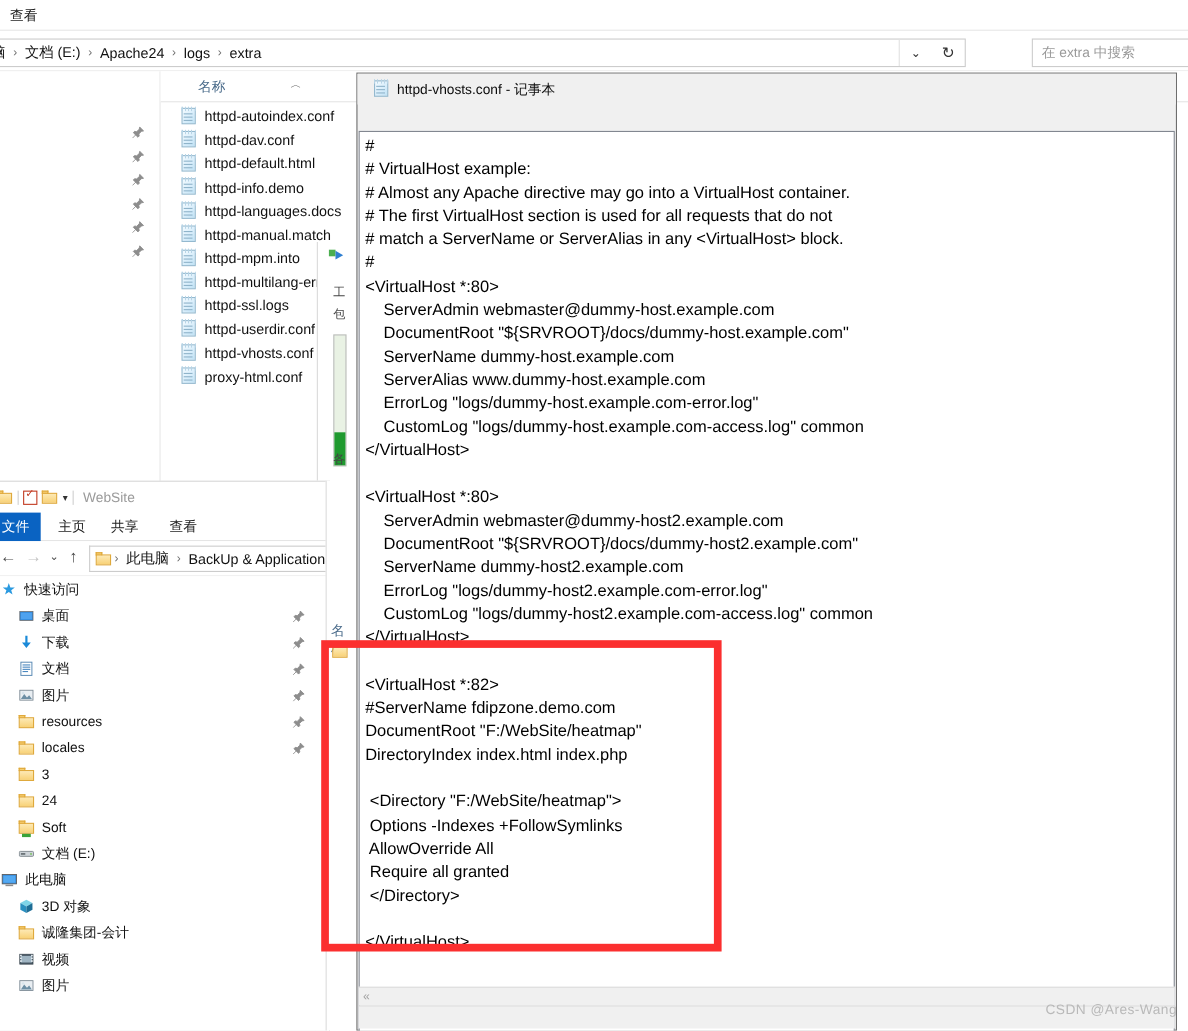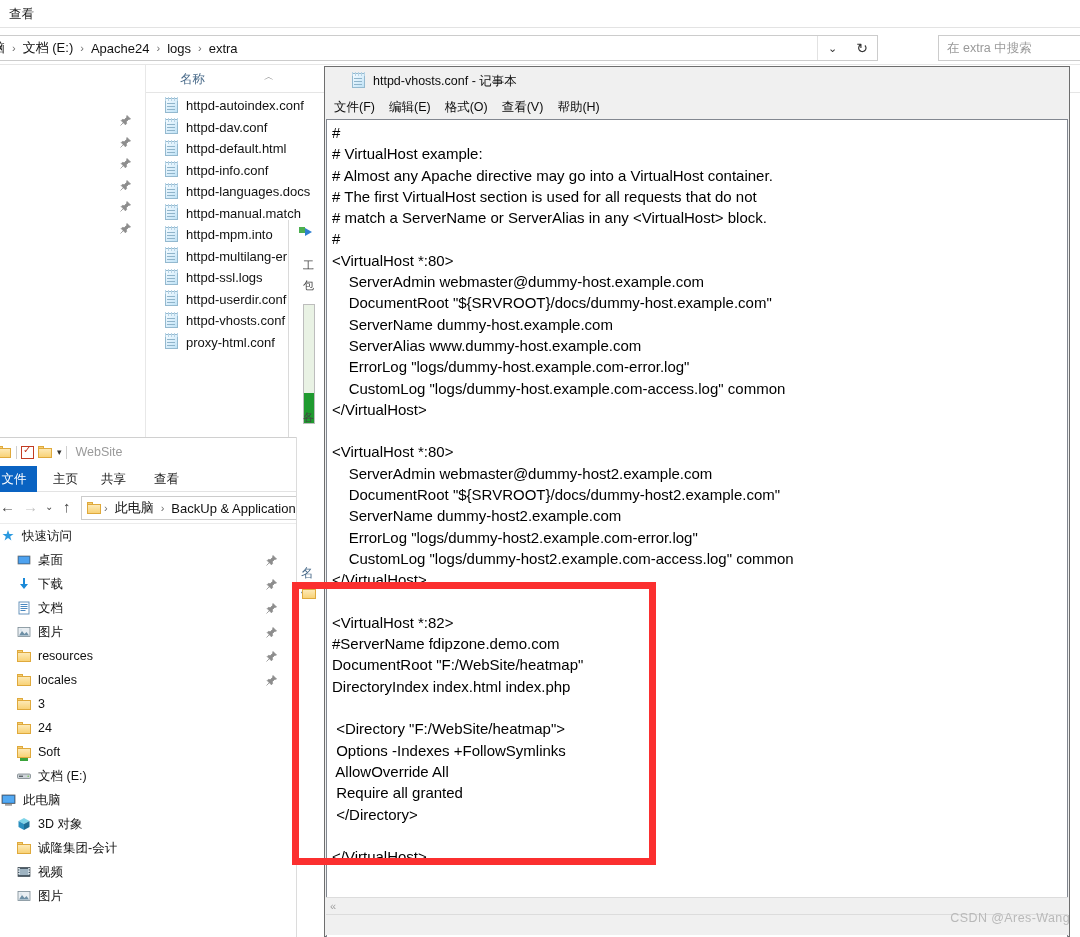--- a/index.html
+++ b/index.html
@@ -171,21 +171,21 @@
   .sliver-bar .fill { position:absolute; left:0; bottom:0; width:10px; height:30px; background:#1f9a2f; }
 
   
   .np {
     position:absolute; left:324px; top:66px; width:746px; height:871px;
     background:#f0f0f0; border:1px solid #6e6e6e;
     box-shadow:0 0 0 0 rgba(0,0,0,0);
   }
   .np-title {
     position:absolute; left:0; top:0; width:744px; height:28px;
-    background:#f0f0f0; display:flex; align-items:center; padding-left:26px; gap:7px;
+    background:#f0f0f0; display:flex; align-items:center; padding-left:14px; gap:7px;
   }
   .np-title .t { font-size:12.5px; color:#0c0c0c; }
   .np-menu {
     position:absolute; left:0; top:28px; width:744px; height:24px; background:#f0f0f0;
     display:flex; align-items:center; padding-left:9px;
   }
   .np-menu .mi { font-size:12.5px; color:#0c0c0c; margin-right:14px; white-space:nowrap; }
   .np-body {
     position:absolute; left:1px; top:52px; width:742px; height:837px;
     background:#ffffff; border:1px solid #828790; overflow:hidden;
@@ -326,21 +326,21 @@
               <span class="fn">httpd-default.html</span>
             </div>
             <div class="file-row">
               <span class="docico">
                 <span class="sheet"></span>
                 <span class="spiral"></span>
                 <span class="ln" style="top:5px"></span>
                 <span class="ln" style="top:8px"></span>
                 <span class="ln" style="top:11px"></span>
               </span>
-              <span class="fn">httpd-info.conf</span>
+              <span class="fn">httpd-info.demo</span>
             </div>
             <div class="file-row">
               <span class="docico">
                 <span class="sheet"></span>
                 <span class="spiral"></span>
                 <span class="ln" style="top:5px"></span>
                 <span class="ln" style="top:8px"></span>
                 <span class="ln" style="top:11px"></span>
               </span>
               <span class="fn">httpd-languages.docs</span>
@@ -648,27 +648,20 @@
     <div class="np-title">
       <span class="docico">
         <span class="sheet"></span>
           <span class="spiral"></span>
         <span class="ln" style="top:5px"></span>
           <span class="ln" style="top:8px"></span>
           <span class="ln" style="top:11px"></span>
       </span>
       <span class="t">httpd-vhosts.conf - 记事本</span>
     </div>
-    <div class="np-menu">
-      <span class="mi">文件(F)</span>
-      <span class="mi">编辑(E)</span>
-      <span class="mi">格式(O)</span>
-      <span class="mi">查看(V)</span>
-      <span class="mi">帮助(H)</span>
-    </div>
     <div class="np-body">
       <div class="np-text">#
 # VirtualHost example:
 # Almost any Apache directive may go into a VirtualHost container.
 # The first VirtualHost section is used for all requests that do not
 # match a ServerName or ServerAlias in any &lt;VirtualHost&gt; block.
 #
 &lt;VirtualHost *:80&gt;
     ServerAdmin webmaster@dummy-host.example.com
     DocumentRoot "${SRVROOT}/docs/dummy-host.example.com"

